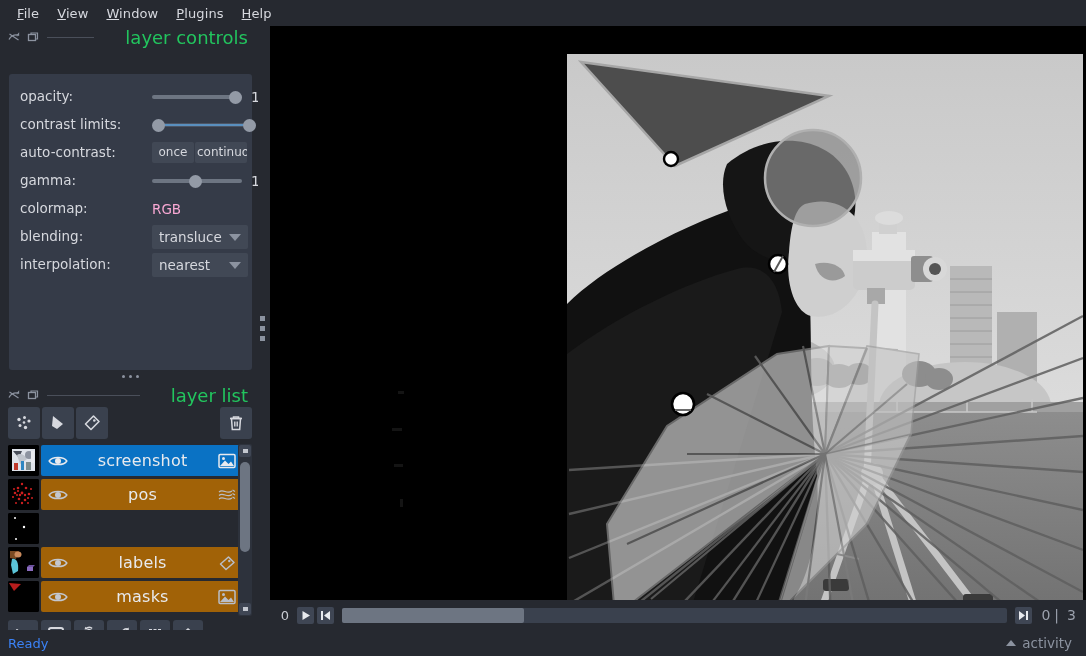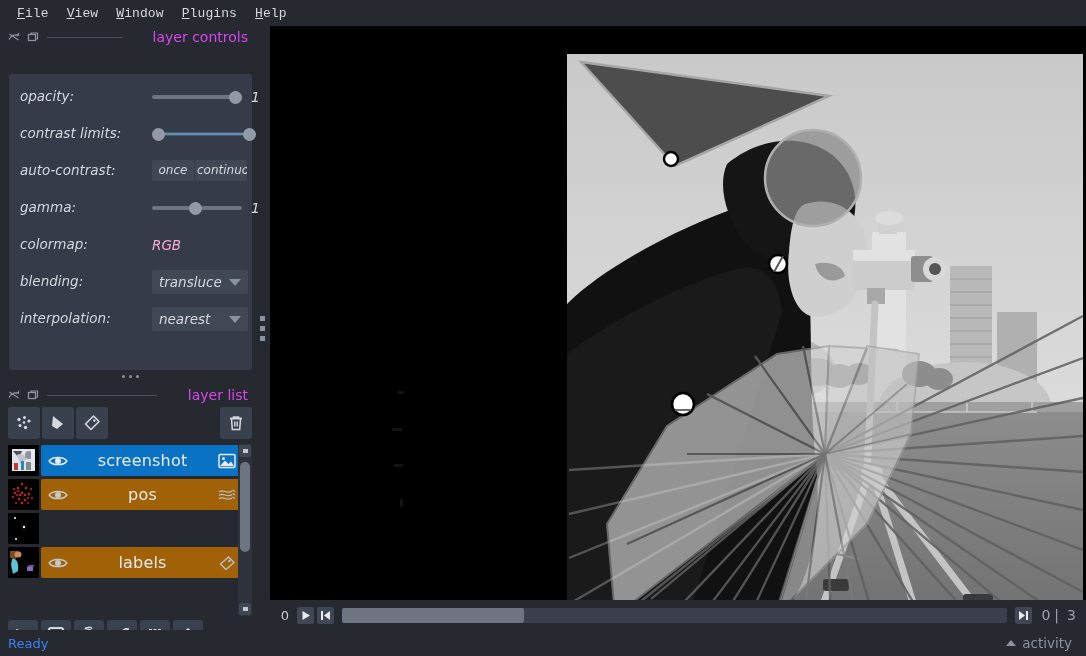--- a/index.html
+++ b/index.html
@@ -12,52 +12,50 @@
   #app { position: relative; width: 1086px; height: 656px; }
 
   
   #menubar {
     position: absolute; left: 0; top: 0; width: 1086px; height: 26px;
     background: #262930; display: flex; align-items: center; padding-left: 8px;
   }
   .menu-item {
     font-size: 13px; color: #d6d8de; padding: 2px 9px; cursor: default;
     letter-spacing: .1px;
-    font-family: Liberation Mono, monospace;
   }
   .menu-item .mn { text-decoration: underline; }
 
   
   #leftpanel {
     position: absolute; left: 0; top: 26px; width: 258px; height: 604px;
     background: #262930;
   }
 
   
   .panel-head {
     position: relative; height: 22px; display: flex; align-items: center;
     padding: 0 10px 0 8px;
   }
   .head-icons { display: flex; gap: 7px; align-items: center; }
   .head-icons svg { display: block; }
   .head-rule { flex: 1; height: 1px; background: #4a4f5a; margin: 0 8px; }
-  .head-title { font-size: 14px; color: #d946ef; white-space: nowrap; padding-left: 23px; }
+  .head-title { font-size: 18px; color: #22c55e; white-space: nowrap; padding-left: 23px; }
 
   
   #controls-box {
     position: absolute; left: 9px; top: 48px; width: 243px; height: 296px;
     background: #353b48; border-radius: 3px;
   }
   .ctrl-grid {
     display: grid;
     grid-template-columns: 132px 1fr;
-    row-gap: 16px;
+    row-gap: 7px;
     padding: 12px 0 0 11px;
     align-items: center;
-    font-style: italic;
   }
   .ctrl-label {
     font-size: 13.5px; color: #d6d8de; line-height: 21px; white-space: nowrap;
   }
   .ctrl-field { height: 21px; display: flex; align-items: center; position: relative; }
 
   
   .slider-row { display: flex; align-items: center; width: 100%; }
   .slider { position: relative; height: 18px; flex: 0 0 90px; }
   .slider .groove {
@@ -484,20 +482,44 @@
           <div class="lname">labels</div>
           <div class="ltype">
             <svg width="18" height="16" viewBox="0 0 18 16">
               <path d="M10.5 2 L16 7.5 L8 14.5 L2.5 9 Z" fill="none" stroke="#b9bec8" stroke-width="1.5" stroke-linejoin="round"></path>
               <circle cx="11.3" cy="6" r="1.2" fill="#b9bec8"></circle>
             </svg>
           </div>
         </div>
       </div>
 
+      <div class="layer-row">
+        <div class="thumb">
+          <svg width="31" height="31" viewBox="0 0 31 31">
+            <rect width="31" height="31" fill="#000"></rect>
+            <path d="M1 2 L13 3 L6 10 Z" fill="#b81d1d"></path>
+          </svg>
+        </div>
+        <div class="row-body">
+          <div class="eye">
+            <svg width="20" height="14" viewBox="0 0 20 14">
+              <path d="M1.2 7 C4 2.2, 16 2.2, 18.8 7 C16 11.8, 4 11.8, 1.2 7 Z" fill="none" stroke="#c3c7cf" stroke-width="1.5"></path>
+              <circle cx="10" cy="7" r="3" fill="#c3c7cf"></circle>
+            </svg>
+          </div>
+          <div class="lname">masks</div>
+          <div class="ltype">
+            <svg width="18" height="16" viewBox="0 0 18 16">
+              <rect x="1" y="1.5" width="16" height="13" rx="1.2" fill="none" stroke="#b9bec8" stroke-width="1.5"></rect>
+              <circle cx="5.5" cy="5.5" r="1.5" fill="#b9bec8"></circle>
+              <path d="M2 13 L7 7.5 L10.5 11 L13 8.5 L16 13 Z" fill="#b9bec8"></path>
+            </svg>
+          </div>
+        </div>
+      </div>
 
     </div>
 
     <div id="list-scroll">
       <div class="sb-btn up">
         <svg width="7" height="6" viewBox="0 0 7 6">
             <rect x="1" y="1" width="5" height="4" fill="#c3c7cf"></rect>
           </svg>
       </div>
       <div class="sb-thumb"></div>

